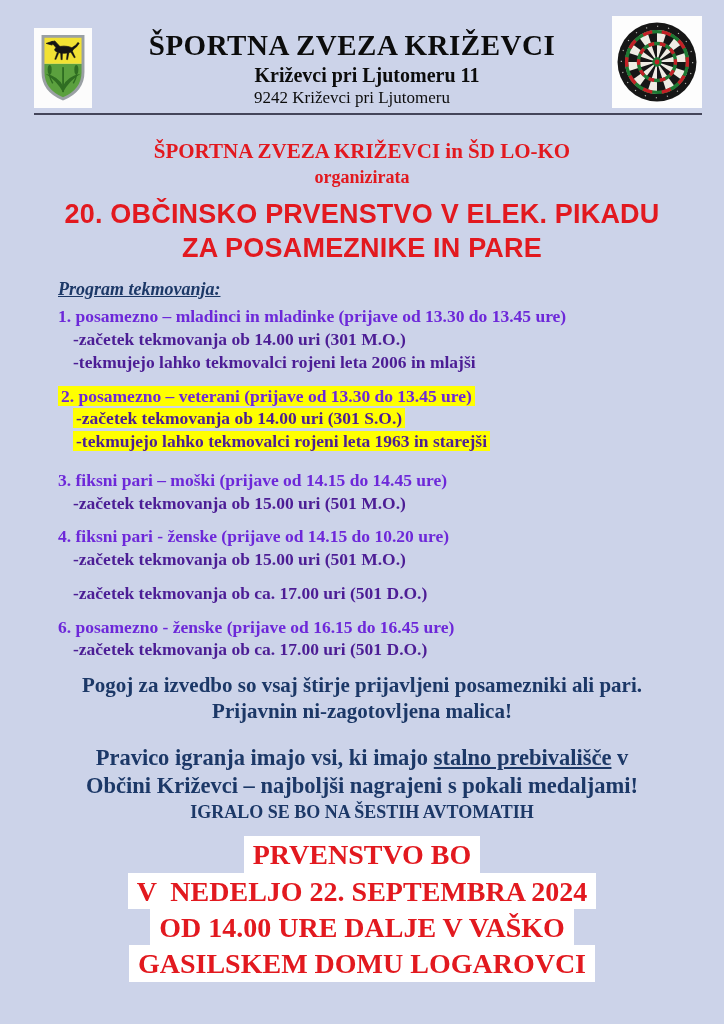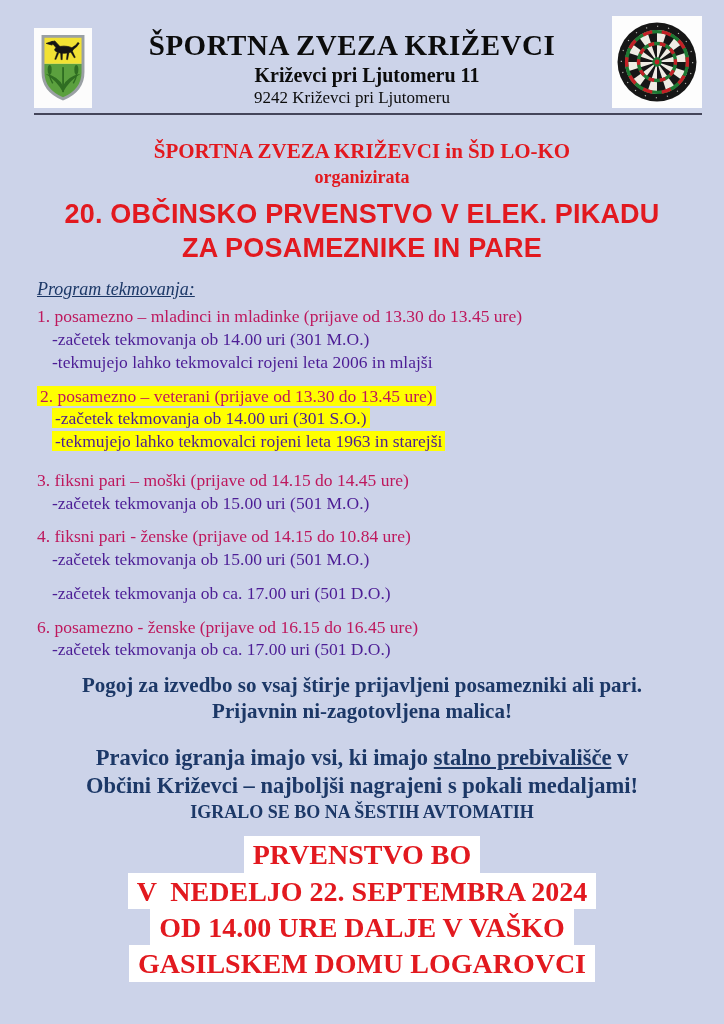--- a/index.html
+++ b/index.html
@@ -26,26 +26,26 @@
   
   .intro{text-align:center;}
   .organizers{color:#e2191f;font-size:21px;font-weight:bold;margin-top:25px;line-height:1.1;}
   .organize-verb{color:#e2191f;font-size:18px;font-weight:bold;margin-top:5px;line-height:1.1;}
   .main-title{
     color:#e2191f;font-family:"Liberation Sans", sans-serif;
     font-weight:800;font-size:27px;line-height:1.26;margin-top:9px;letter-spacing:.2px;
   }
 
   
-  .program{margin:13px 24px 0 37px;font-size:17.5px;font-weight:normal;line-height:1.3;}
+  .program{margin:13px 24px 0 58px;font-size:17.5px;font-weight:bold;line-height:1.3;}
   .program-heading{color:#1c3867;font-style:italic;font-size:18px;
     text-decoration:underline;margin-bottom:4px;}
   .item{margin-bottom:11px;}
   .item.gap-after{margin-bottom:16px;}
-  .item-title{color:#be185d;}
+  .item-title{color:#6d28d9;}
   .item-line{color:#4c1d95;padding-left:15px;}
   .hl{background:#ffff00;padding:0 3px;}
 
   
   .notes{text-align:center;color:#1c3867;font-weight:bold;}
   .notes-l1{font-size:21px;margin-top:4px;line-height:1.25;}
   .notes-l2{font-size:21px;line-height:1.25;}
   .notes-l3{font-size:22.5px;margin-top:19px;line-height:1.25;}
   .notes-l3 .u{text-decoration:underline;}
   .notes-l4{font-size:22.5px;line-height:1.25;}
@@ -148,21 +148,21 @@
       <div class="item-line"><span class="hl">-začetek tekmovanja ob 14.00 uri (301 S.O.)</span></div>
       <div class="item-line"><span class="hl">-tekmujejo lahko tekmovalci rojeni leta 1963 in starejši</span></div>
     </div>
 
     <div class="item">
       <div class="item-title"><span>3. fiksni pari – moški (prijave od 14.15 do 14.45 ure)</span></div>
       <div class="item-line"><span>-začetek tekmovanja ob 15.00 uri (501 M.O.)</span></div>
     </div>
 
     <div class="item">
-      <div class="item-title"><span>4. fiksni pari - ženske (prijave od 14.15 do 10.84 ure)</span></div>
+      <div class="item-title"><span>4. fiksni pari - ženske (prijave od 14.15 do 10.20 ure)</span></div>
       <div class="item-line"><span>-začetek tekmovanja ob 15.00 uri (501 M.O.)</span></div>
     </div>
 
     <div class="item">
       <div class="item-line"><span>-začetek tekmovanja ob ca. 17.00 uri (501 D.O.)</span></div>
     </div>
 
     <div class="item">
       <div class="item-title"><span>6. posamezno - ženske (prijave od 16.15 do 16.45 ure)</span></div>
       <div class="item-line"><span>-začetek tekmovanja ob ca. 17.00 uri (501 D.O.)</span></div>

